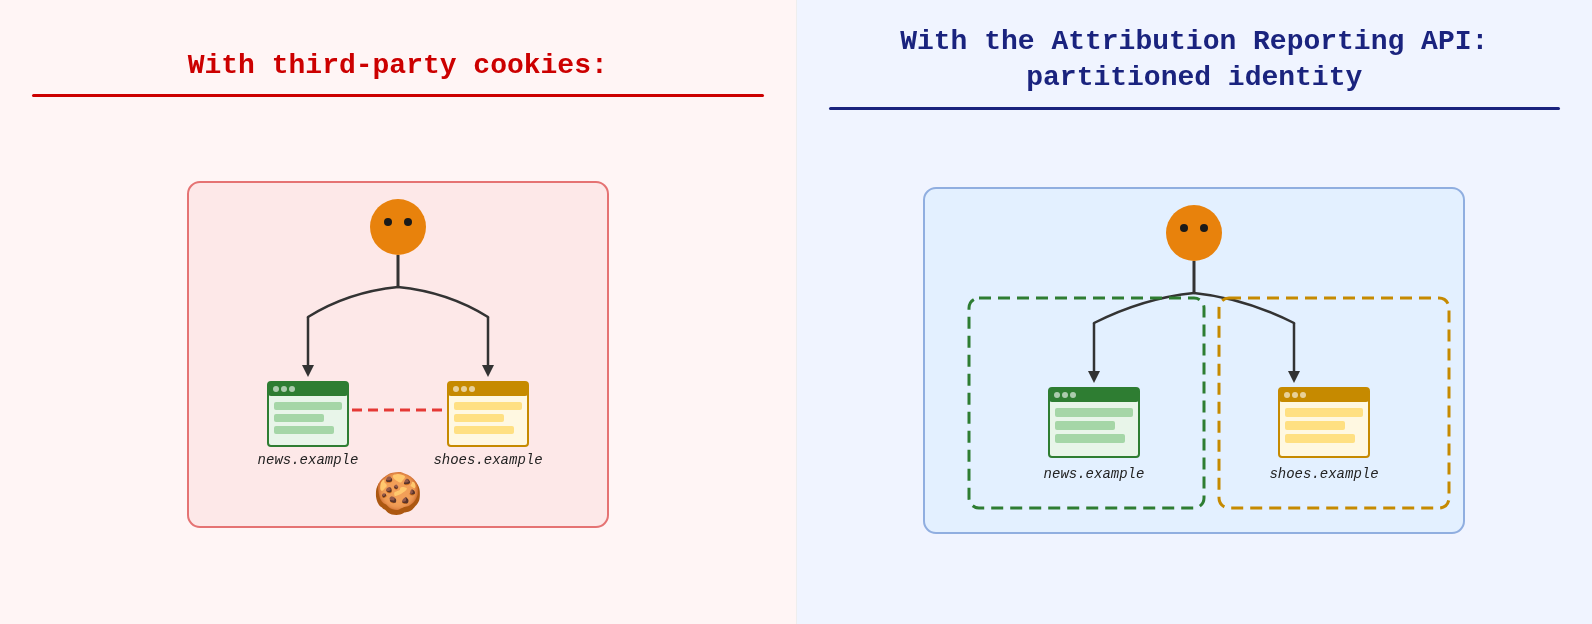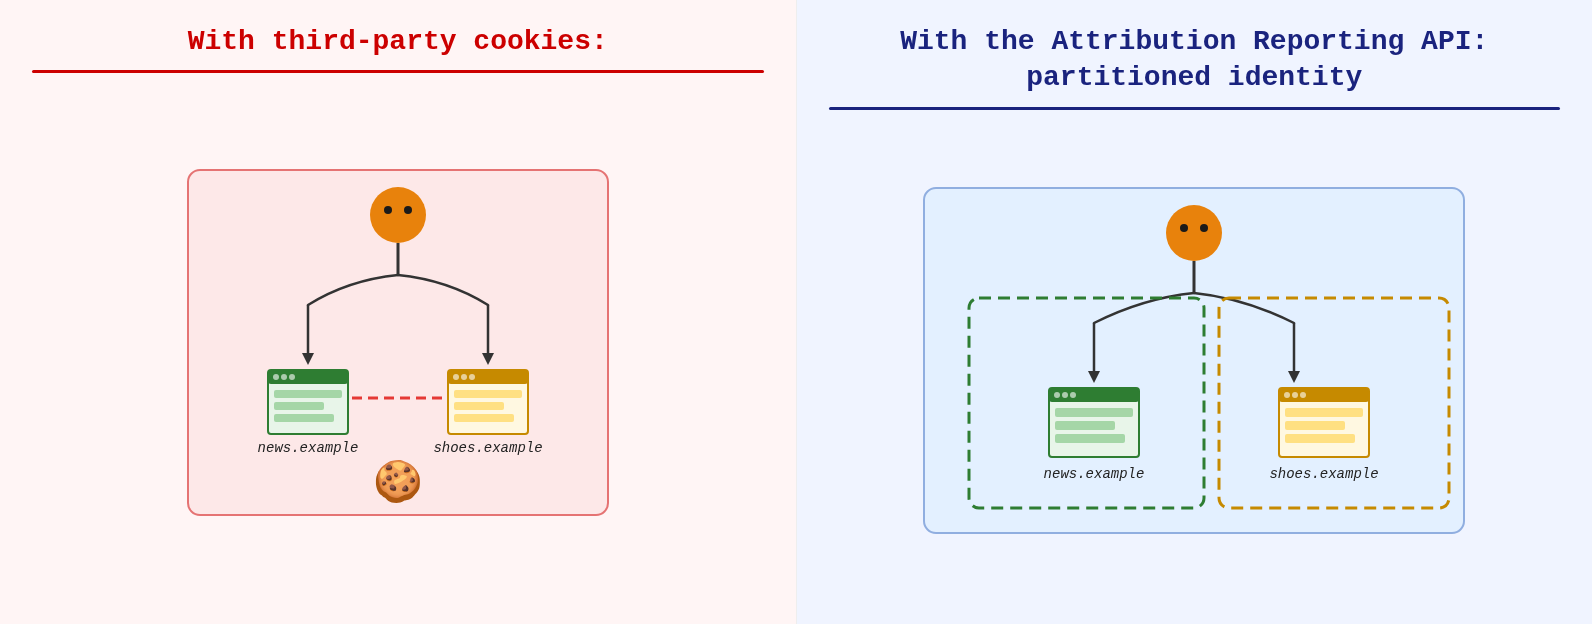--- a/index.html
+++ b/index.html
@@ -25,21 +25,21 @@
       background: #f0f4ff;
     }
     .panel-title {
       text-align: center;
       font-size: 28px;
       font-weight: bold;
       font-family: 'Courier New', monospace;
       line-height: 1.3;
       margin-bottom: 10px;
     }
-    .title-left { color: #cc0000; }
+    .title-left { color: #cc0000; margin-top: 24px; }
     .title-right { color: #1a237e; }
     .divider {
       height: 3px;
       margin-bottom: 16px;
       border-radius: 2px;
     }
     .divider-left { background: #cc0000; }
     .divider-right { background: #1a237e; }
     .diagram-area {
       flex: 1;

